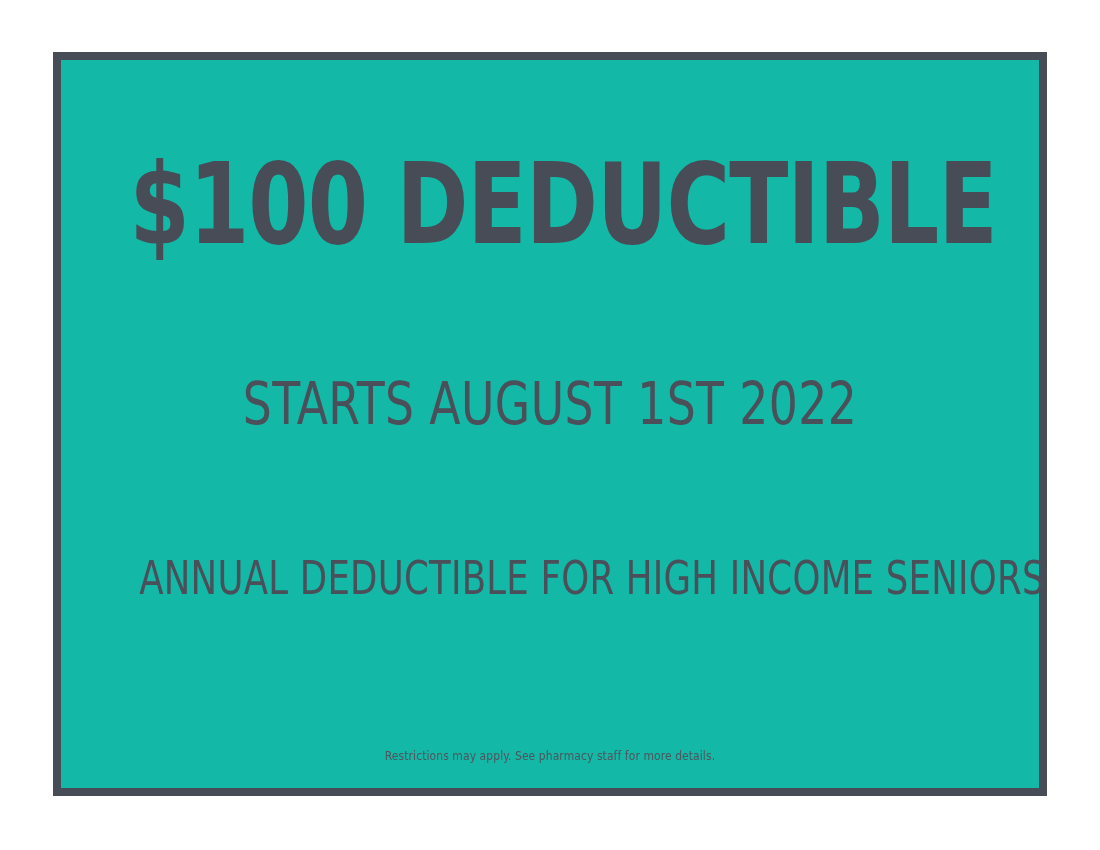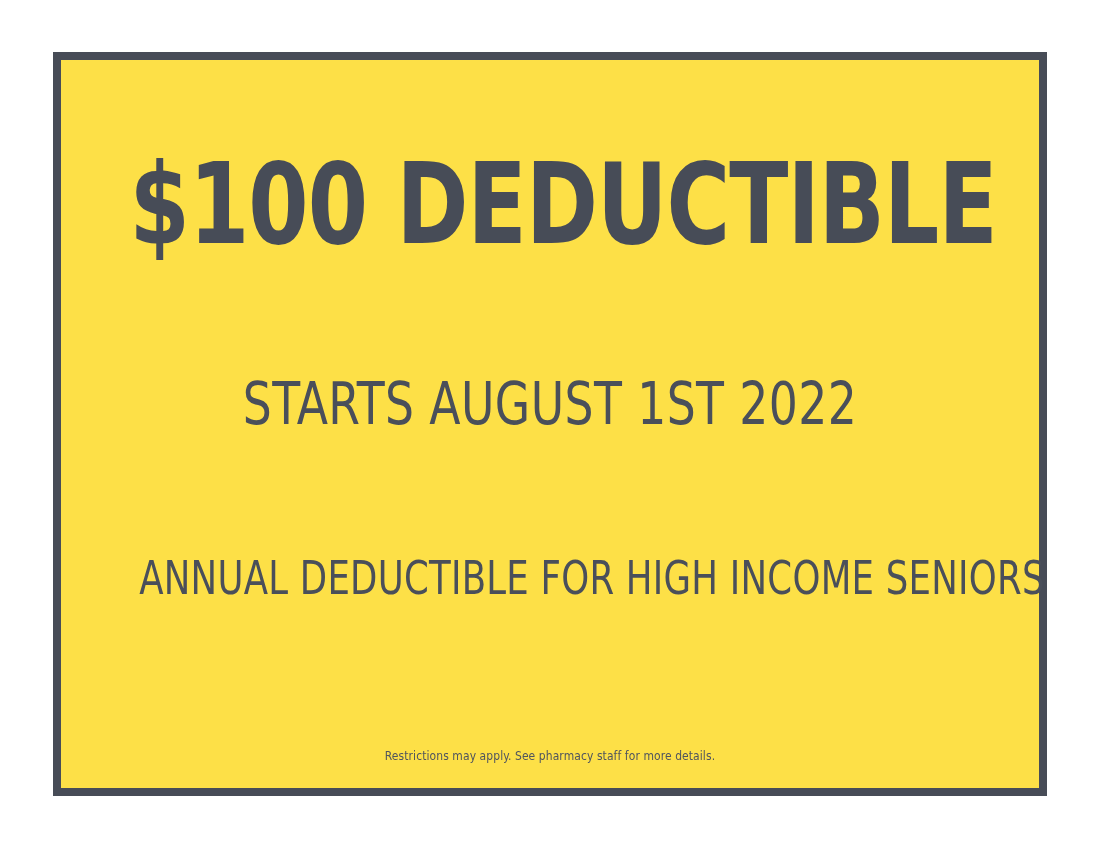--- a/index.html
+++ b/index.html
@@ -17,21 +17,21 @@
 
   
   .poster {
     position: absolute;
     left: 53px;
     top: 52px;
     width: 994px;
     height: 744px;
     box-sizing: border-box;
     border: 8px solid #474c57;
-    background: #fde047;
+    background: #14b8a6;
     display: flex;
     flex-direction: column;
     align-items: center;
   }
 
   .poster-inner {
     position: relative;
     width: 100%;
     height: 100%;
   }

